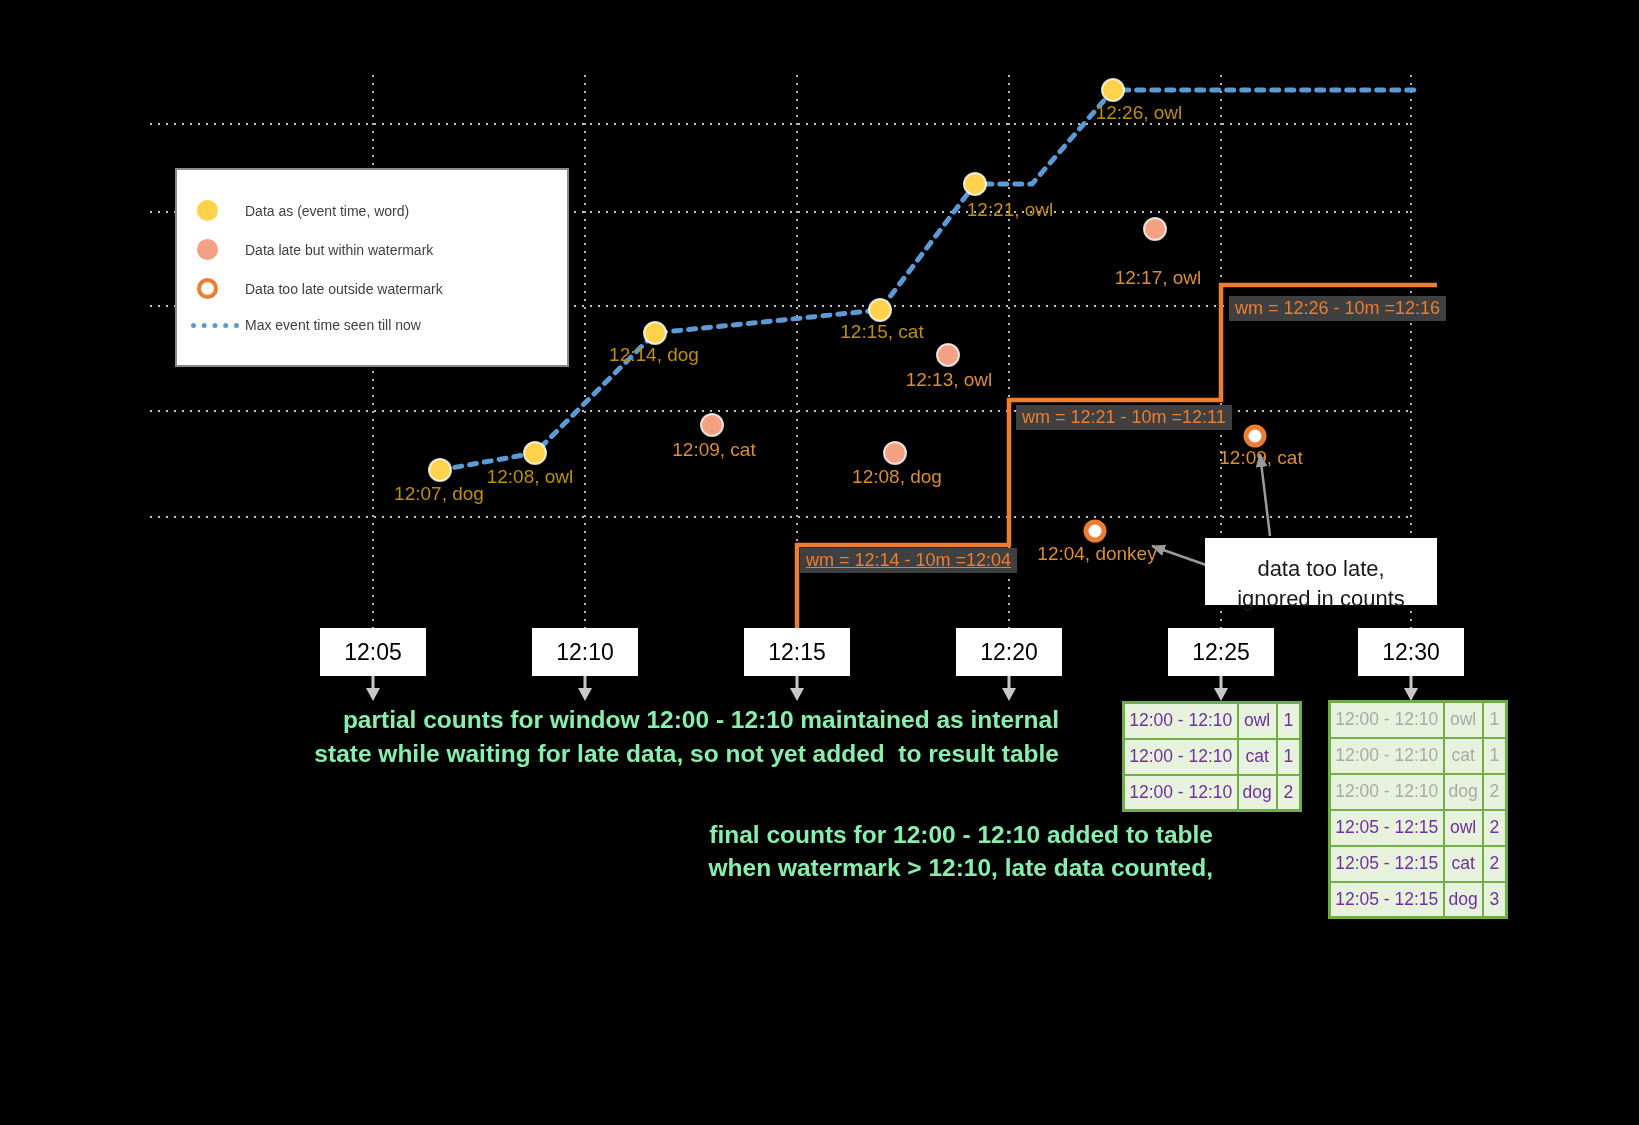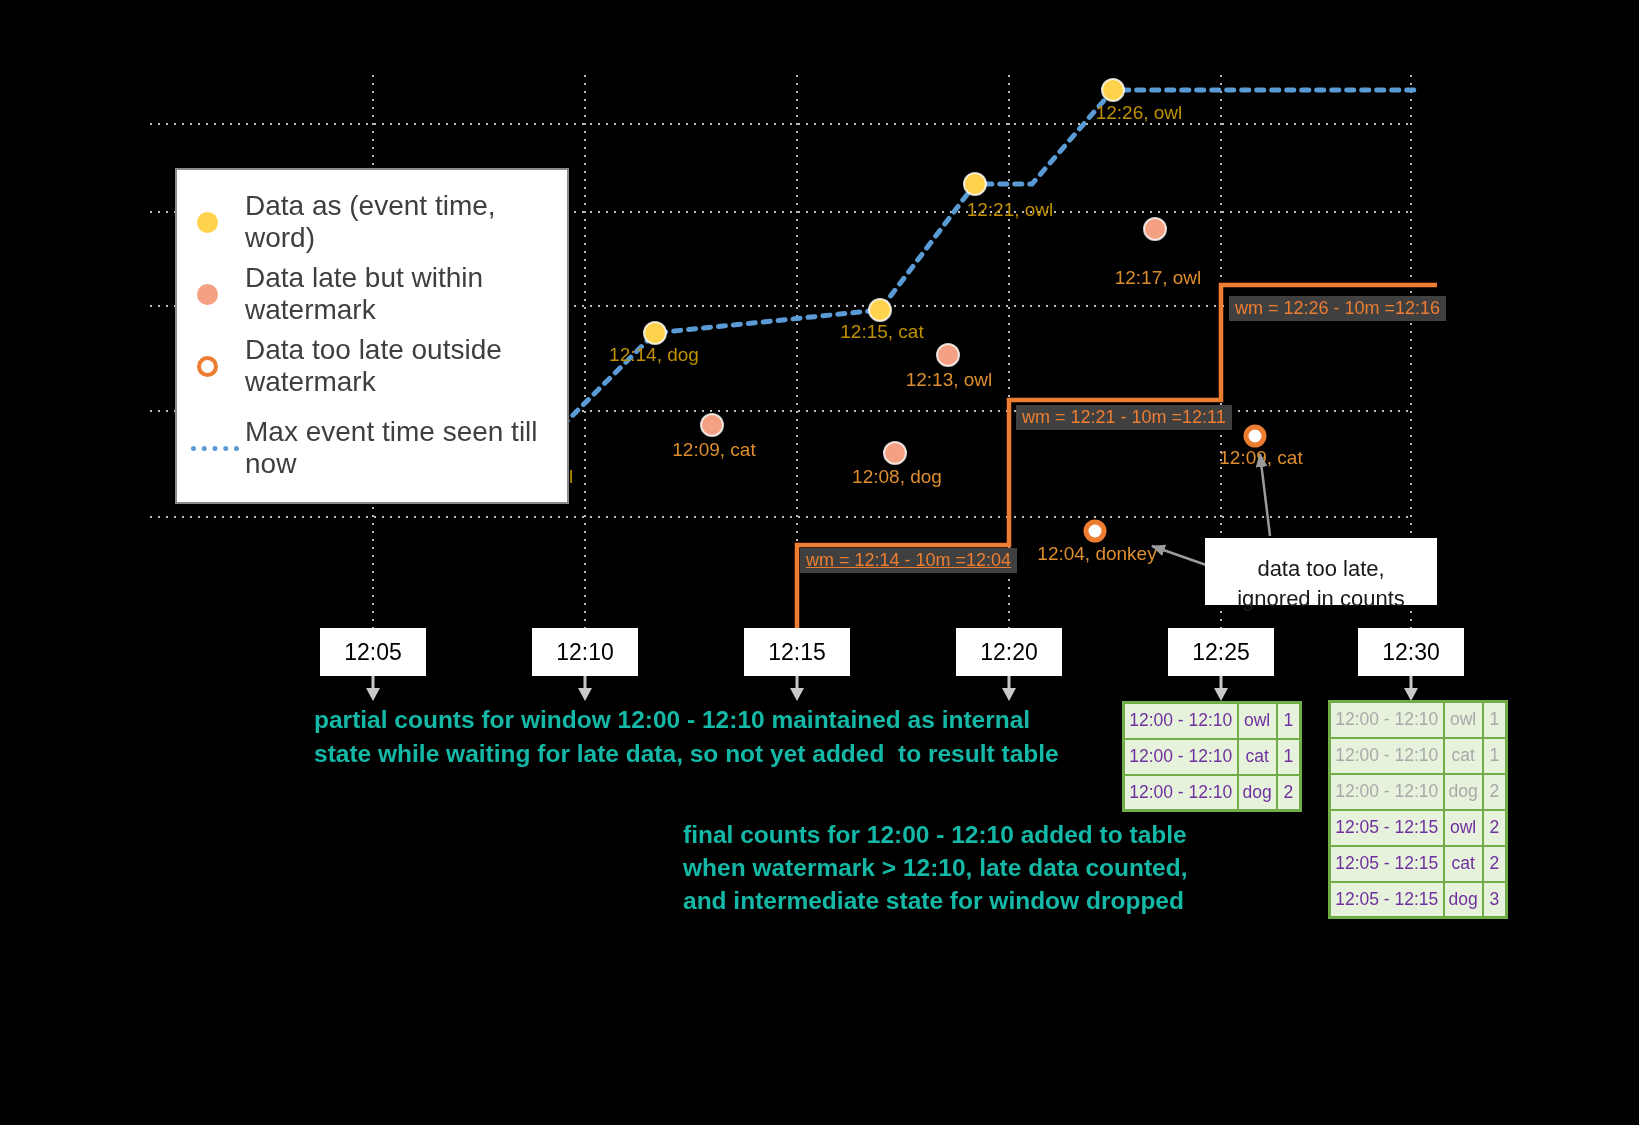--- a/index.html
+++ b/index.html
@@ -4,37 +4,37 @@
 <style>
   * { margin:0; padding:0; box-sizing:border-box; }
   html,body { background:#000; }
   body { font-family:"Liberation Sans", sans-serif; }
   #stage { position:relative; width:1639px; height:1125px; background:#000; overflow:hidden; }
   #chart-svg { position:absolute; left:0; top:0; width:1639px; height:1125px; z-index:1; }
   #chart-svg text { font-family:"Liberation Sans", sans-serif; }
 
   .legend { position:absolute; left:175px; top:168px; width:394px; background:#fff;
             border:2px solid #8a8a8a; padding:12px 14px 14px 12px; color:#3f3f3f; z-index:3; }
-  .legend-row { display:flex; align-items:center; margin:8px 0; font-size:28px; }
+  .legend-row { display:flex; align-items:center; margin:18px 0; font-size:14px; }
   .legend-row.gap { margin-top:18px; }
   .legend-swatch { width:56px; flex:0 0 56px; display:flex; align-items:center; }
   .dot { border-radius:50%; margin-left:8px; }
   .dot.ontime  { width:21px; height:21px; background:#ffd24b; }
   .dot.late    { width:21px; height:21px; background:#f4a183; }
   .dot.toolate { width:21px; height:21px; background:#fff; border:4px solid #ed7d31; }
   .swatch-line-max { width:48px; border-top:5px dotted #5b9bd5; margin-left:2px; }
   .swatch-line-wm  { width:48px; border-top:4px solid #ed7d31; margin-left:2px; }
   .legend-text .indent { padding-left:26px; }
 
   .tickbox { position:absolute; width:106px; height:48px; background:#fff; color:#000;
              font-size:23px; display:flex; align-items:center; justify-content:center; z-index:2; }
   .wm-label { position:absolute; background:#404040; color:#ed7d31; font-size:18px;
               padding:2px 6px; white-space:nowrap; z-index:2; }
 
-  .red-note { position:absolute; color:#14b8a6; font-weight:600; text-align:left;
+  .red-note { position:absolute; color:#86efac; font-weight:600; text-align:right;
               font-size:24.5px; line-height:34px; z-index:2; }
   .red-note div { white-space:pre; }
   .red-note .em { font-weight:700; }
 
   .callout { position:absolute; background:#fff; color:#1a1a1a; text-align:center;
              font-size:22px; line-height:30px; padding-top:16px; z-index:2; }
 
   .rtable { position:absolute; border-collapse:collapse; background:#e7f2dc; color:#7030a0;
             font-size:17.5px; border:3px solid #70ad47; z-index:2; }
   .rtable td { border:2px solid #70ad47; text-align:center; padding:4px 4px; height:36px; }
@@ -135,21 +135,20 @@
   </div>
 
   <div class="red-note" style="left:314px; top:703px; width:745px;">
     <div>partial counts for window 12:00 - 12:10 maintained as internal</div>
     <div>state while waiting for late data, so not yet added  to result table</div>
   </div>
 
   <div class="red-note" style="left:683px; top:818px; width:530px; line-height:33px;">
     <div><span class="em">final counts</span><span> for 12:00 - 12:10 added to table</span></div>
     <div>when watermark &gt; 12:10, late data counted,</div>
-    <div>and intermediate state for window dropped</div>
   </div>
 
   <div class="callout" style="left:1205px; top:538px; width:232px; height:67px;">
     <div>data too late,</div>
     <div>ignored in counts</div>
   </div>
 
 <div class="tickbox" style="left: 320px; top: 628px;">12:05</div>
     <div class="tickbox" style="left: 532px; top: 628px;">12:10</div>
     <div class="tickbox" style="left: 744px; top: 628px;">12:15</div>

